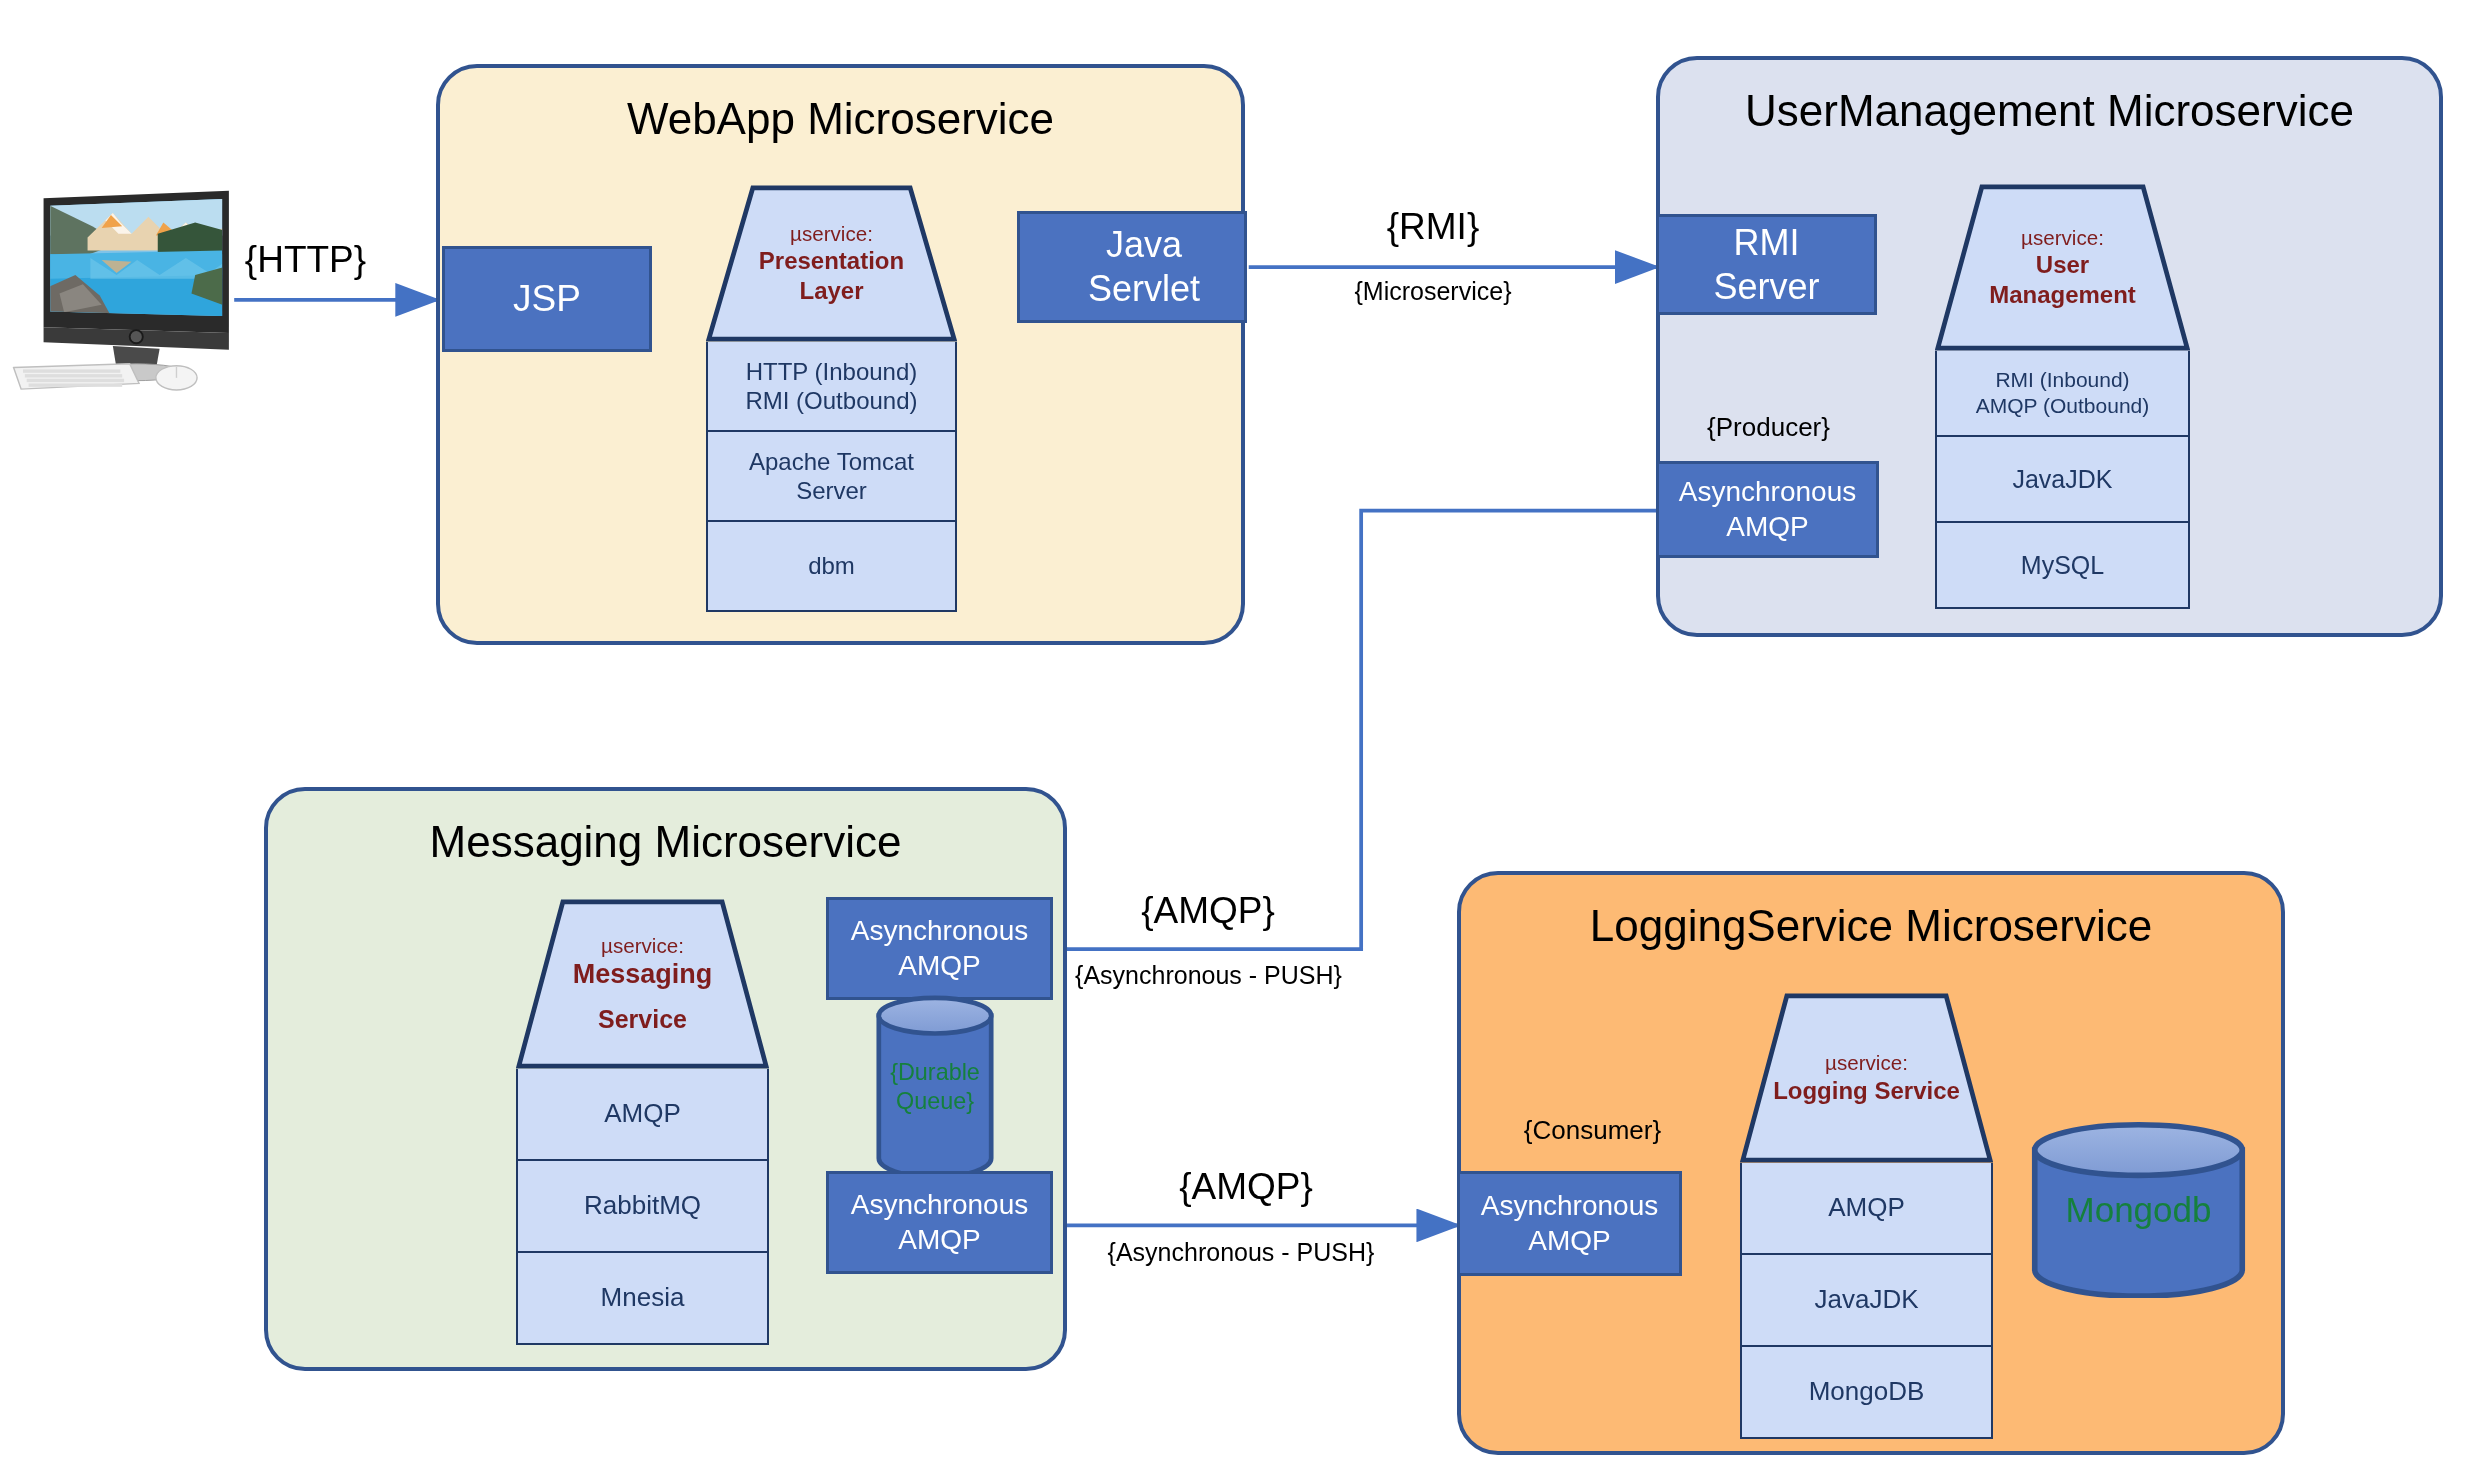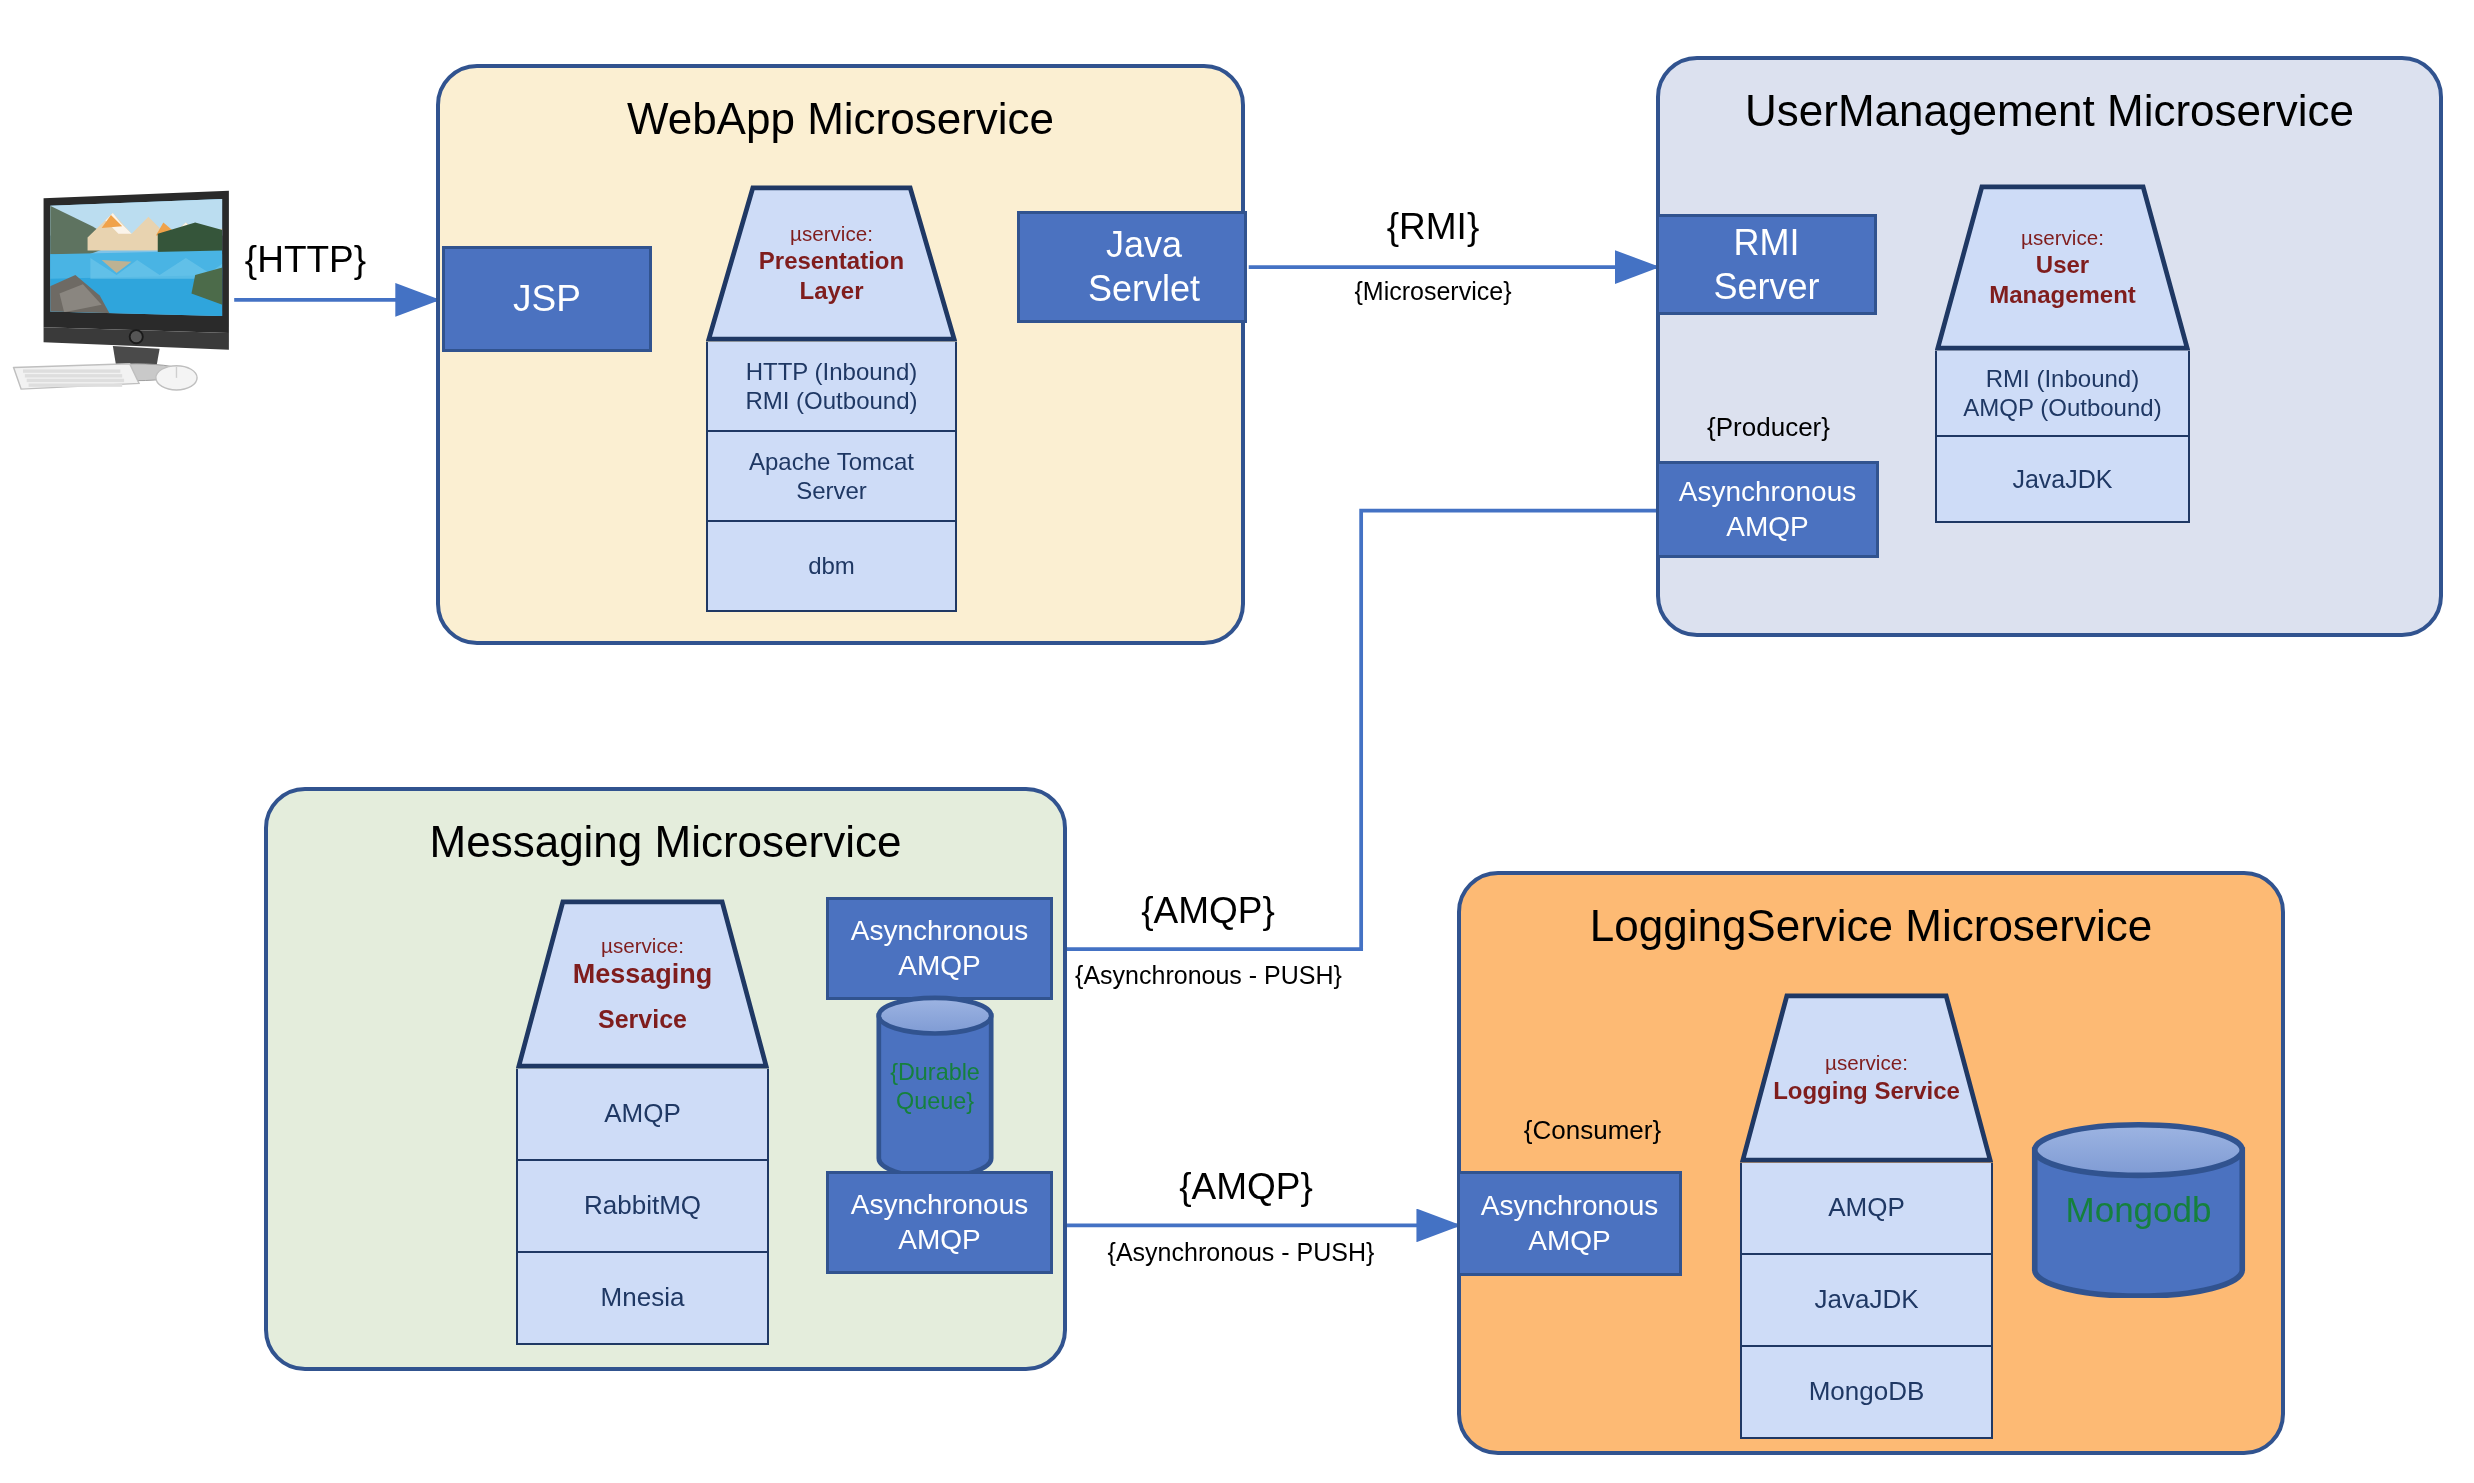--- a/index.html
+++ b/index.html
@@ -189,26 +189,29 @@
     <div class="cap" style="height:167px;">
       <svg viewBox="0 0 272 178" preserveAspectRatio="none">
         <path d="M50,3 L222,3 L269,175 L3,175 Z" fill="#CEDCF7" stroke="#1F3864" stroke-width="5"></path>
       </svg>
       <div class="cap-text" style="font-size:20.6px;">
         <span class="mu">µservice:</span>
         <span class="nm" style="font-size:24px;">User</span>
         <span class="nm" style="font-size:24px;">Management</span>
       </div>
     </div>
-    <div class="row" style="height:86px;font-size:24px;white-space:pre-line;">
+    <div class="row" style="height:86px;font-size:21px;white-space:pre-line;">
       <span>RMI (Inbound)
 AMQP (Outbound)</span>
     </div>
     <div class="row" style="height:86px;font-size:25px;">
       <span>JavaJDK</span>
+    </div>
+    <div class="row" style="height:86px;font-size:25px;">
+      <span>MySQL</span>
     </div>
   </div>
 
   <div class="container" style="left:264px;top:787px;width:803px;height:584px;background:#E4EDDC;">
     <div class="container-title" style="top:26px;">Messaging Microservice</div>
   </div>
 
   <div class="stack" style="left:516px;top:899px;width:253px;">
     <div class="cap" style="height:170px;">
       <svg viewBox="0 0 270 182" preserveAspectRatio="none">

